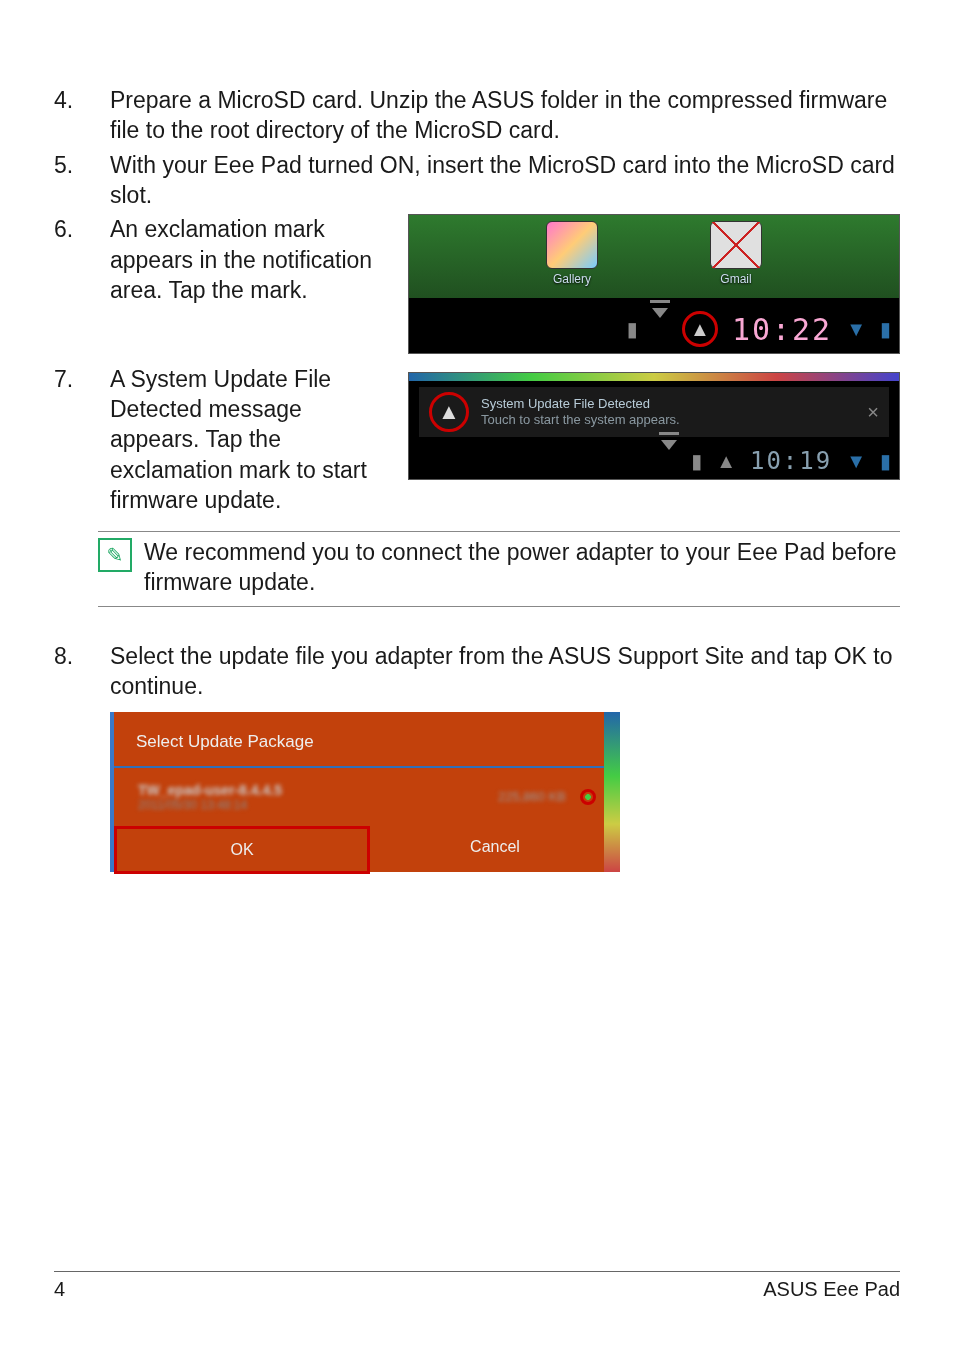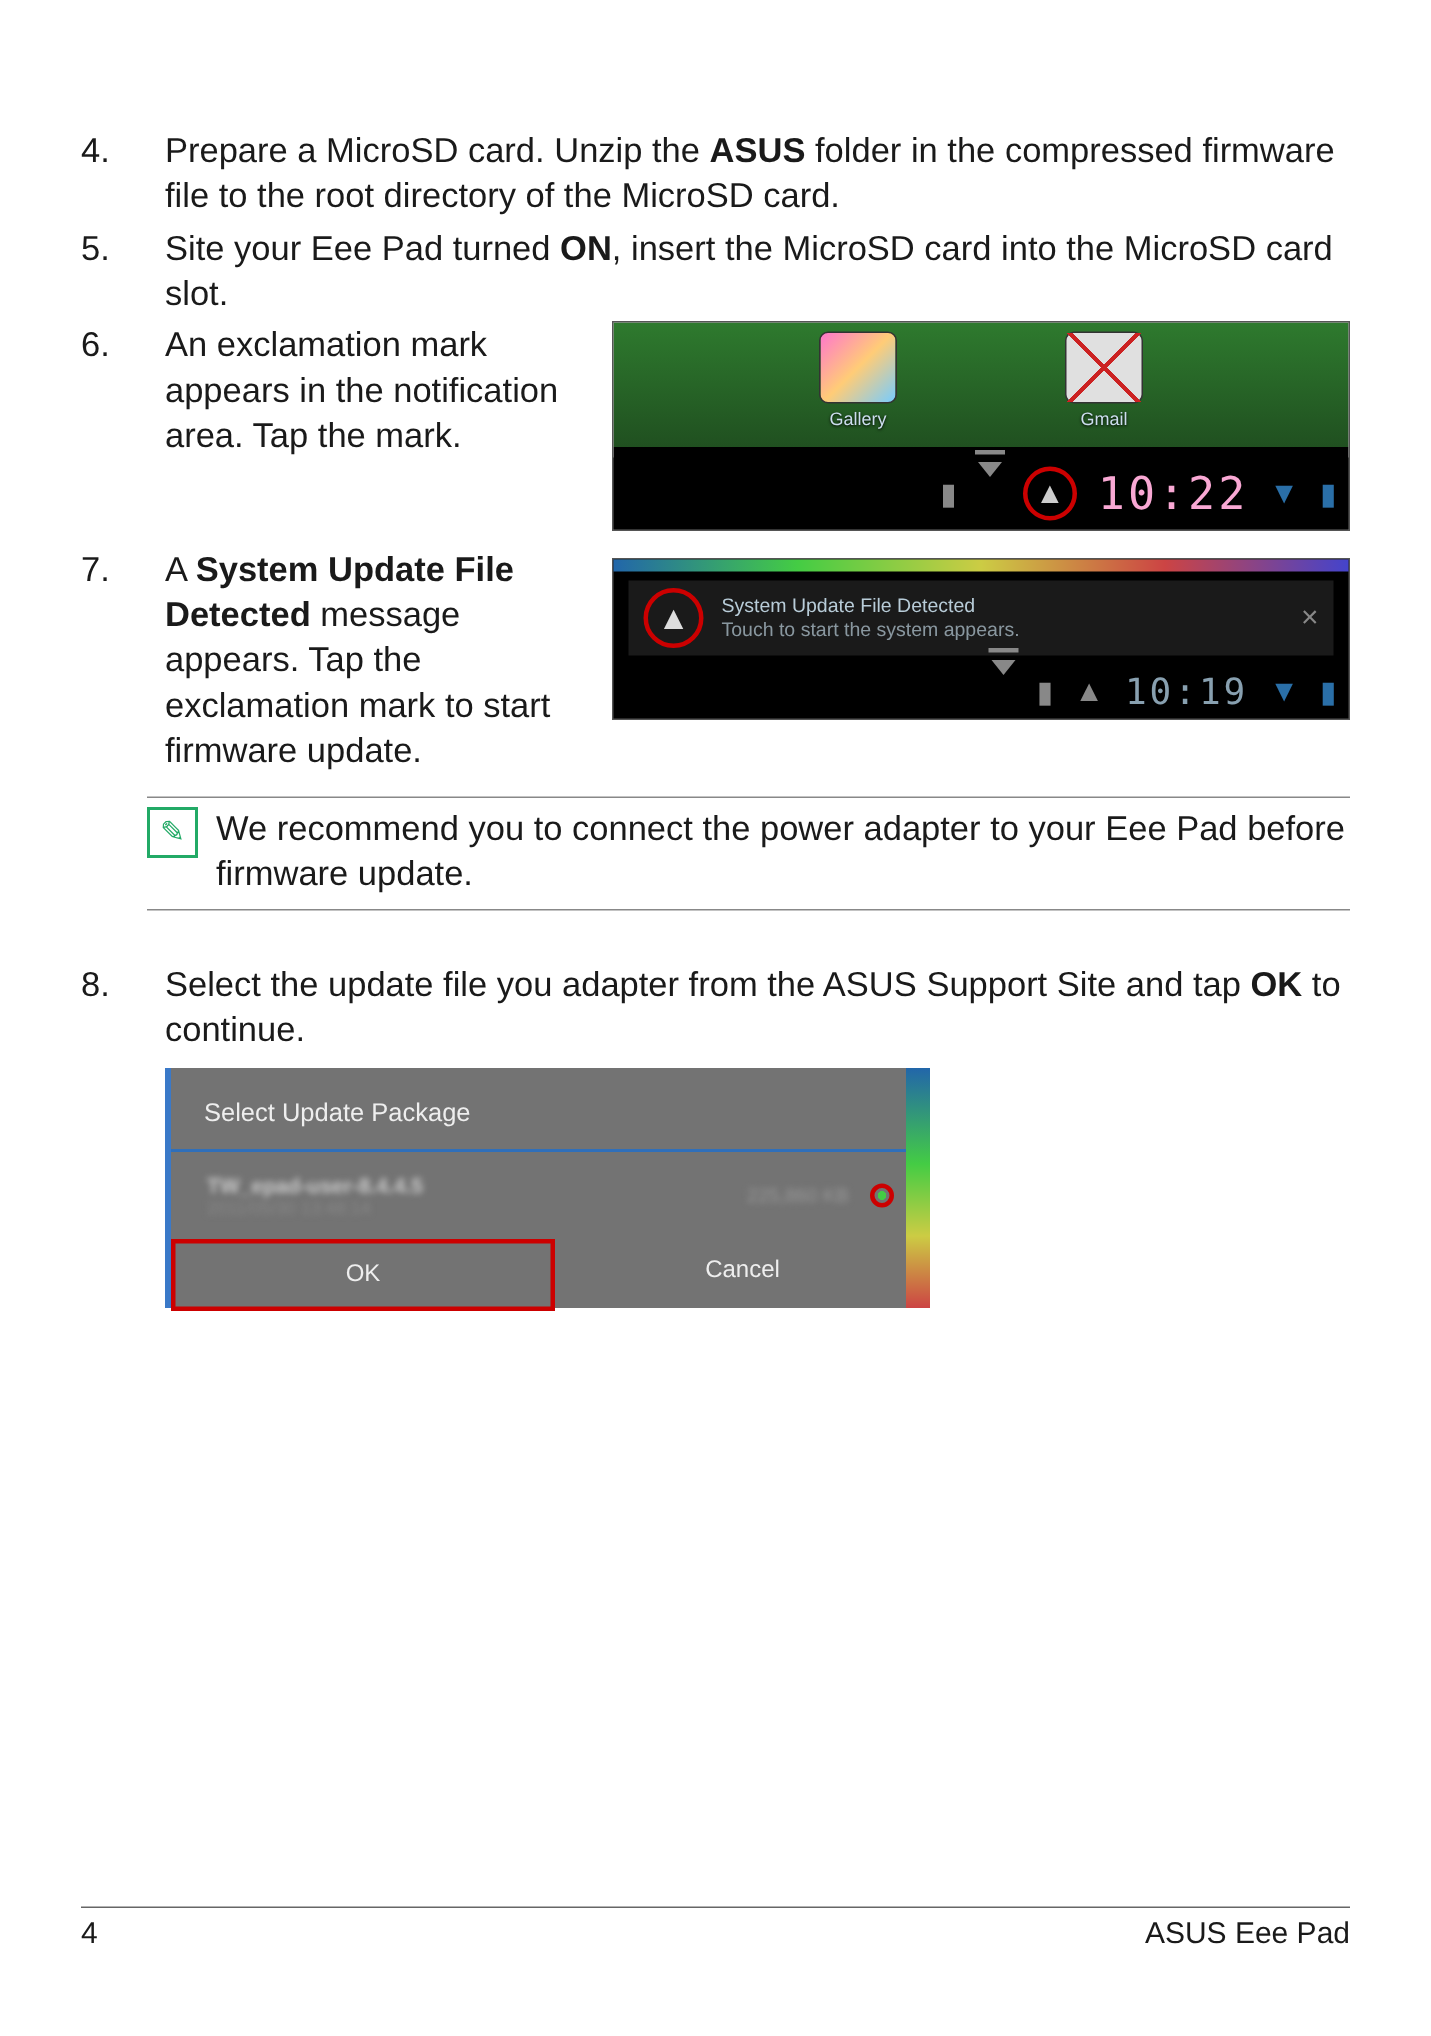--- a/index.html
+++ b/index.html
@@ -9,21 +9,21 @@
     background: #fff;
     font-family: "Segoe UI", "Myriad Pro", Arial, sans-serif;
     font-size: 23px;
     color: #1a1a1a;
     position: relative;
     padding: 85px 54px 0 54px;
   }
   .list-row { display: flex; margin-bottom: 4px; line-height: 1.32; }
   .num { width: 56px; flex-shrink: 0; }
   .txt { flex: 1; }
-  .bold { font-weight: 700; }
+  .bold { font-weight: 400; }
   .step67-wrap { display: flex; gap: 12px; }
   .step67-text { flex: 0 0 342px; }
   .step67-img { flex: 1; display: flex; flex-direction: column; gap: 18px; }
   .screenshot1 {
     height: 140px;
     background: linear-gradient(#2e7a2e, #205020 60%, #000 60%, #000);
     position: relative;
     border: 1px solid #555;
   }
   .ss1-icons { position: absolute; top: 6px; left: 0; right: 0; height: 78px; display: flex; justify-content: center; gap: 100px; }
@@ -73,21 +73,21 @@
   }
   .note-icon {
     width: 34px; height: 34px; flex-shrink:0;
     border: 2px solid #2a6;
     display:flex; align-items:center; justify-content:center;
     color:#2a6; font-size:20px;
   }
   .step8-img-wrap { margin: 10px 0 0 56px; }
   .screenshot3 {
     width: 510px; height: 160px;
-    background:#737373; position:relative;
+    background:#c2410c; position:relative;
     border-left: 4px solid #3a79c8;
   }
   .ss3-edge { position:absolute; top:0; right:0; width:16px; height:100%;
     background: linear-gradient(#26a,#4c4 40%,#cc4 70%,#c44); }
   .ss3-title { color:#eee; font-size:17px; padding:20px 22px 14px; }
   .ss3-divider { height:2px; background:#2f6fba; margin:0 4px 0 0; }
   .ss3-row { display:flex; align-items:center; padding:14px 24px; gap:14px; }
   .ss3-pkg { flex:1; filter: blur(2.3px); }
   .ss3-pkg-name { color:#ccc; font-size:14px; font-weight:600; }
   .ss3-pkg-date { color:#888; font-size:12px; }
@@ -111,21 +111,21 @@
 <div class="list-row">
   <div class="num">4.</div>
   <div class="txt">
     <span>Prepare a MicroSD card. Unzip the </span><span class="bold">ASUS</span><span> folder in the compressed firmware file to the root directory of the MicroSD card.</span>
   </div>
 </div>
 
 <div class="list-row">
   <div class="num">5.</div>
   <div class="txt">
-    <span>Site your Eee Pad turned </span><span class="bold">ON</span><span>, insert the MicroSD card into the MicroSD card slot.</span>
+    <span>With your Eee Pad turned </span><span class="bold">ON</span><span>, insert the MicroSD card into the MicroSD card slot.</span>
   </div>
 </div>
 
 <div class="step67-wrap">
   <div class="step67-text">
     <div class="list-row">
       <div class="num">6.</div>
       <div class="txt">An exclamation mark appears in the notification area. Tap the mark.</div>
     </div>
     <div style="height:54px"></div>

